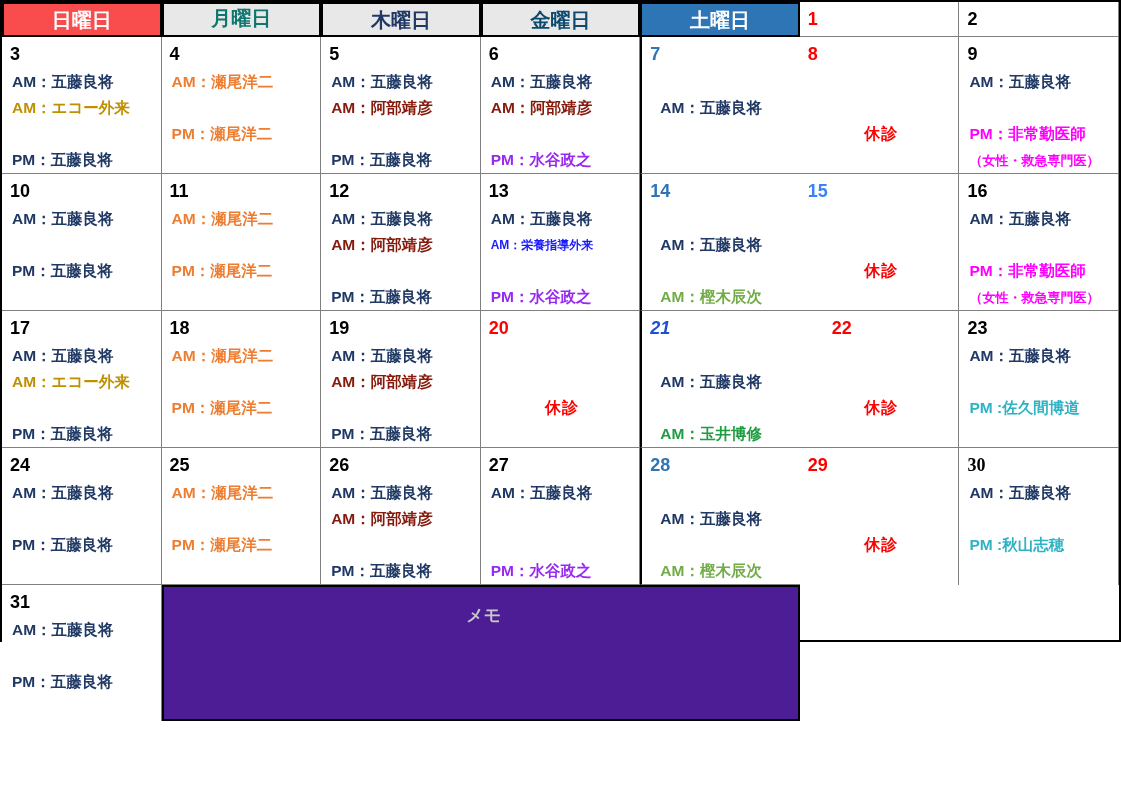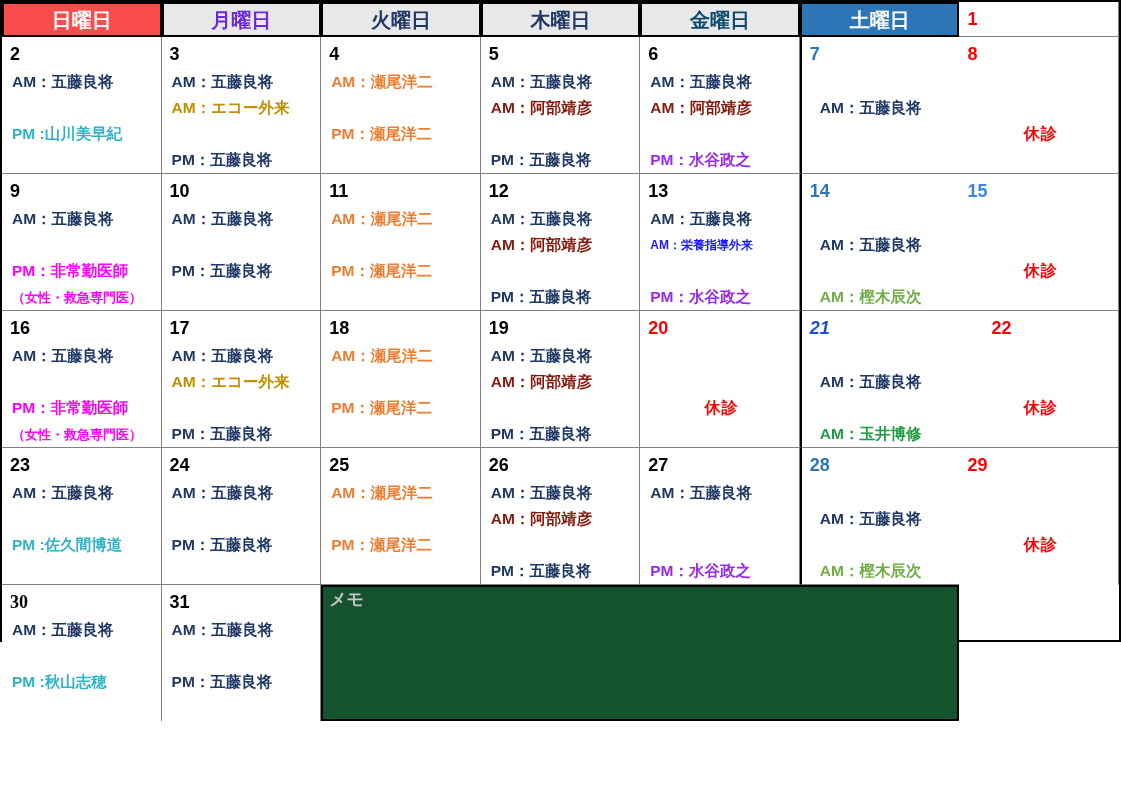--- a/index.html
+++ b/index.html
@@ -25,31 +25,30 @@
   .cell.sat{border-left:2px solid #000;border-right:none;}
   .cell.lastrow{border-bottom:none;}
   .daynum{grid-row:1;font-size:18px;font-weight:bold;line-height:1;align-self:center;padding-left:2px;}
   .entry{font-weight:bold;font-size:15.5px;line-height:1;white-space:nowrap;padding-left:4px;}
   .sat .entry{padding-left:12px;}
   .entry.sm{font-size:12px;}
   .entry.md{font-size:13px;}
   .closed{grid-row:4;justify-self:center;font-weight:bold;font-size:16px;line-height:1;letter-spacing:1px;}
   .memo-cell{
     box-sizing:border-box;grid-column:span 4;position:relative;z-index:2;
-    border:2px solid #000;background:#14532d;padding:4px 0 0 6px;
+    border:2px solid #000;background:#4c1d95;padding:20px 0 0 6px;text-align:center;
   }
   .memo-label{font-size:17px;font-weight:bold;line-height:1;}
 </style>
 </head>
 <body>
 
 <div id="calendar">
     <div class="hcell" style="background: rgb(249, 76, 76); color: rgb(255, 255, 255);">日曜日</div>
-    <div class="hcell" style="background: rgb(232, 232, 232); color: #6d28d9;">月曜日</div>
-    <div class="hcell" style="background: rgb(232, 232, 232); color: rgb(31, 56, 100);">火曜日</div>
+    <div class="hcell" style="background: rgb(232, 232, 232); color: #0f766e; font-family: Liberation Mono, monospace;">月曜日</div>
     <div class="hcell" style="background: rgb(232, 232, 232); color: rgb(31, 56, 100);">木曜日</div>
     <div class="hcell" style="background: rgb(232, 232, 232); color: #0c4a6e;">金曜日</div>
     <div class="hcell" style="background: rgb(46, 117, 182); color: rgb(255, 255, 255);">土曜日</div>
     <div class="cell">
       <span class="daynum" style="color: rgb(255, 0, 0);">1</span>
       <span class="closed" style="color: rgb(255, 0, 0);">休診</span>
     </div>
     <div class="cell">
       <span class="daynum" style="color: rgb(0, 0, 0);">2</span>
       <span class="entry" style="grid-row: 2; color: rgb(31, 56, 100);">AM：五藤良将</span>

